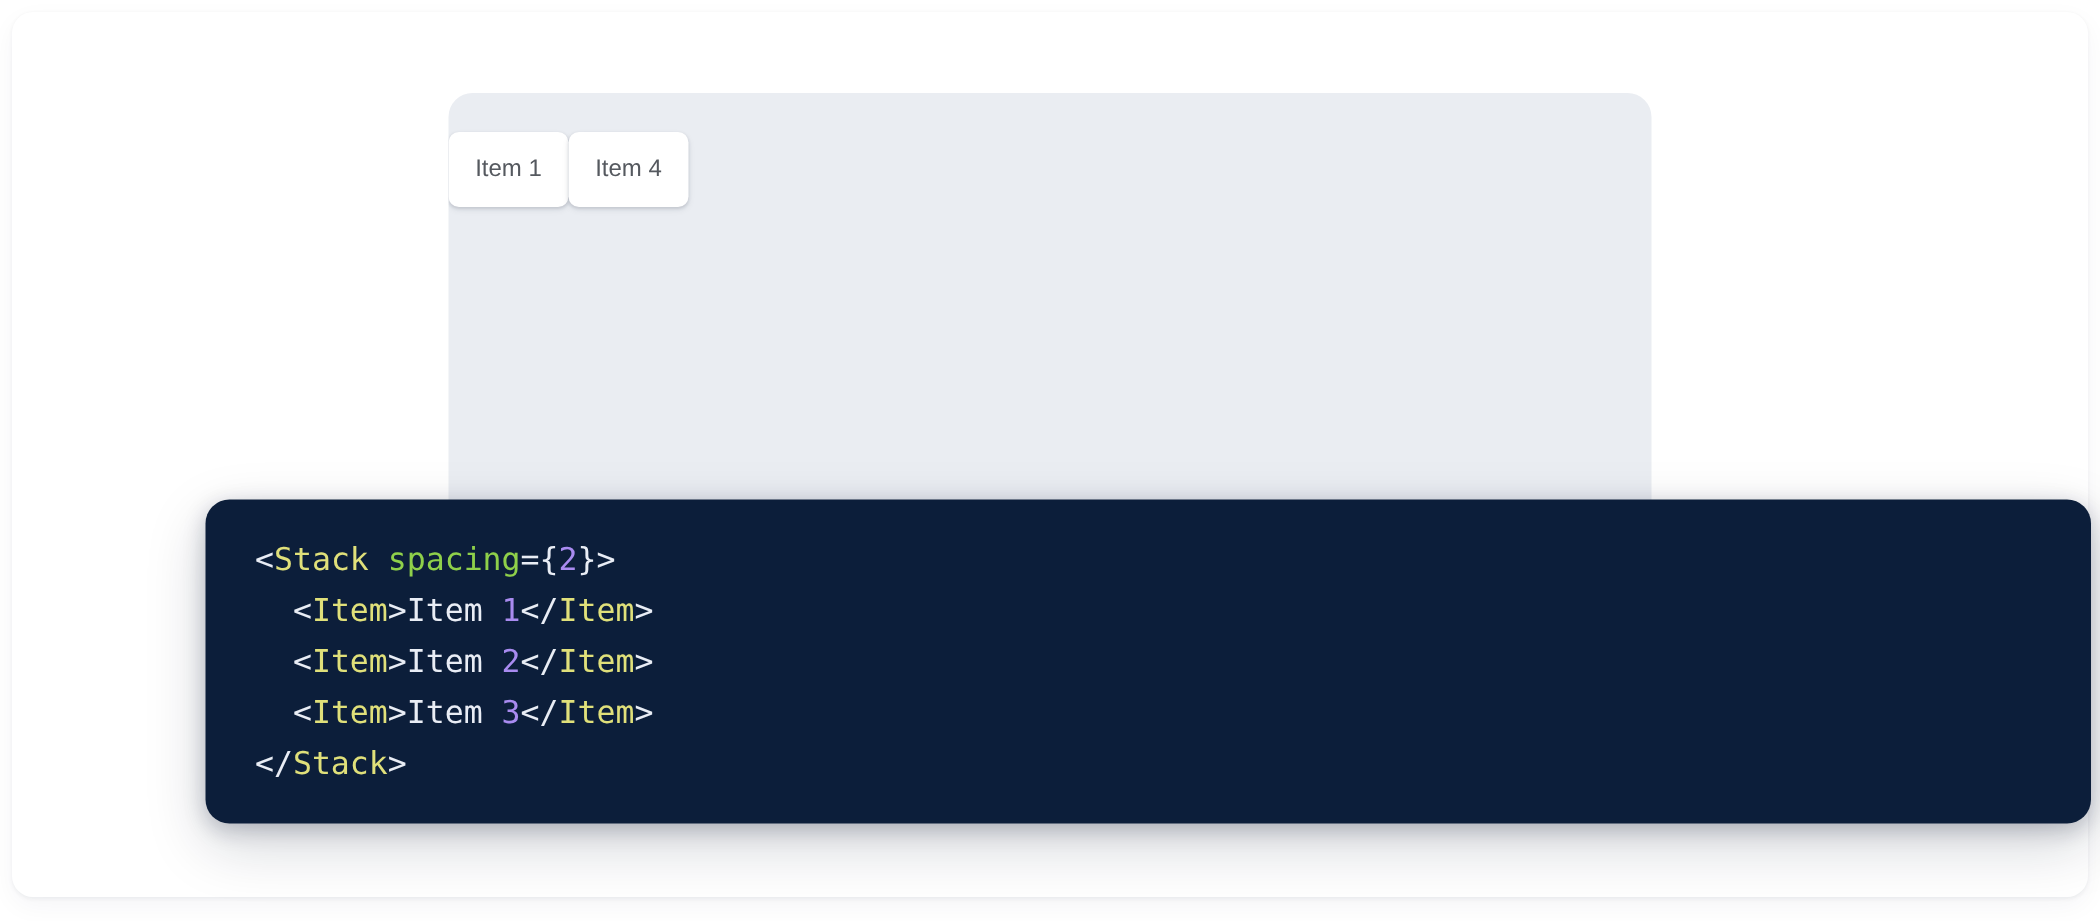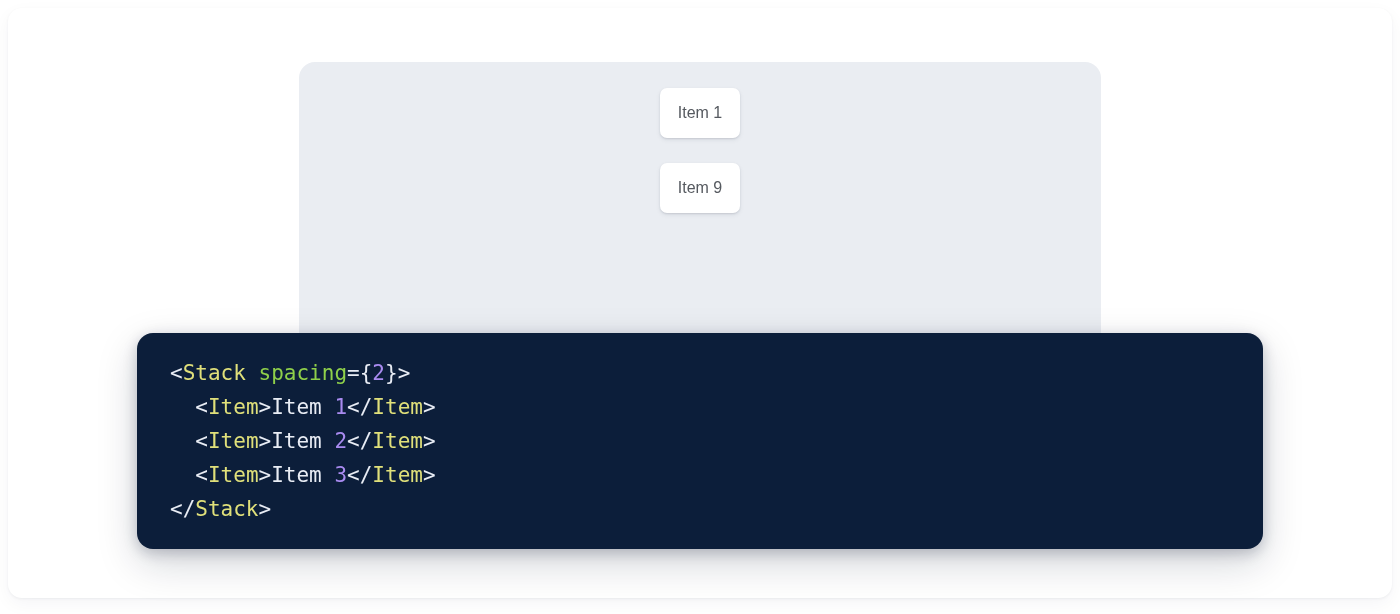--- a/index.html
+++ b/index.html
@@ -43,23 +43,22 @@
     border-radius: 16px;
     overflow: hidden;
   }
 
   #stack-demo {
     position: absolute;
     left: 0;
     top: 26px;
     width: 802px;
     display: flex;
-    flex-direction: column;
+    flex-direction: row;
     align-items: center;
-    gap: 25px;
   }
 
   .demo-item {
     width: 80px;
     height: 50px;
     background: #ffffff;
     border-radius: 7px;
     display: flex;
     align-items: center;
     justify-content: center;
@@ -68,21 +67,21 @@
     font-family: "Liberation Sans", sans-serif;
     box-shadow: 0 1px 2px rgba(30,40,60,0.13),
                 0 2px 5px rgba(30,40,60,0.07);
   }
 
   
   #code-panel {
     position: absolute;
     left: 137px;
     top: 333px;
-    width: 1126px;
+    width: 1257px;
     height: 216px;
     background: #0c1e3a;
     border-radius: 16px;
     box-shadow: 0 4px 14px rgba(10,20,45,0.22),
                 0 14px 40px rgba(10,20,45,0.18);
     overflow: hidden;
   }
 
   #code-block {
     position: absolute;
@@ -110,21 +109,21 @@
 <div id="app-root">
 
   <div id="outer-card"></div>
 
   <div id="preview-panel">
     <div id="stack-demo">
         <div class="demo-item">
           <span>Item 1</span>
         </div>
         <div class="demo-item">
-          <span>Item 9</span>
+          <span>Item 4</span>
         </div>
       </div>
   </div>
 
   <div id="code-panel">
     <pre id="code-block"><span class="code-line"><span class="tok-punct">&lt;</span><span class="tok-tag">Stack</span><span class="tok-plain"> </span><span class="tok-attr">spacing</span><span class="tok-punct">={</span><span class="tok-num">2</span><span class="tok-punct">}&gt;</span></span><span class="code-line"><span class="tok-plain">  </span><span class="tok-punct">&lt;</span><span class="tok-tag">Item</span><span class="tok-punct">&gt;</span><span class="tok-plain">Item </span><span class="tok-num">1</span><span class="tok-punct">&lt;/</span><span class="tok-tag">Item</span><span class="tok-punct">&gt;</span></span><span class="code-line"><span class="tok-plain">  </span><span class="tok-punct">&lt;</span><span class="tok-tag">Item</span><span class="tok-punct">&gt;</span><span class="tok-plain">Item </span><span class="tok-num">2</span><span class="tok-punct">&lt;/</span><span class="tok-tag">Item</span><span class="tok-punct">&gt;</span></span><span class="code-line"><span class="tok-plain">  </span><span class="tok-punct">&lt;</span><span class="tok-tag">Item</span><span class="tok-punct">&gt;</span><span class="tok-plain">Item </span><span class="tok-num">3</span><span class="tok-punct">&lt;/</span><span class="tok-tag">Item</span><span class="tok-punct">&gt;</span></span><span class="code-line"><span class="tok-punct">&lt;/</span><span class="tok-tag">Stack</span><span class="tok-punct">&gt;</span></span></pre>
   </div>
 
 </div>
 

